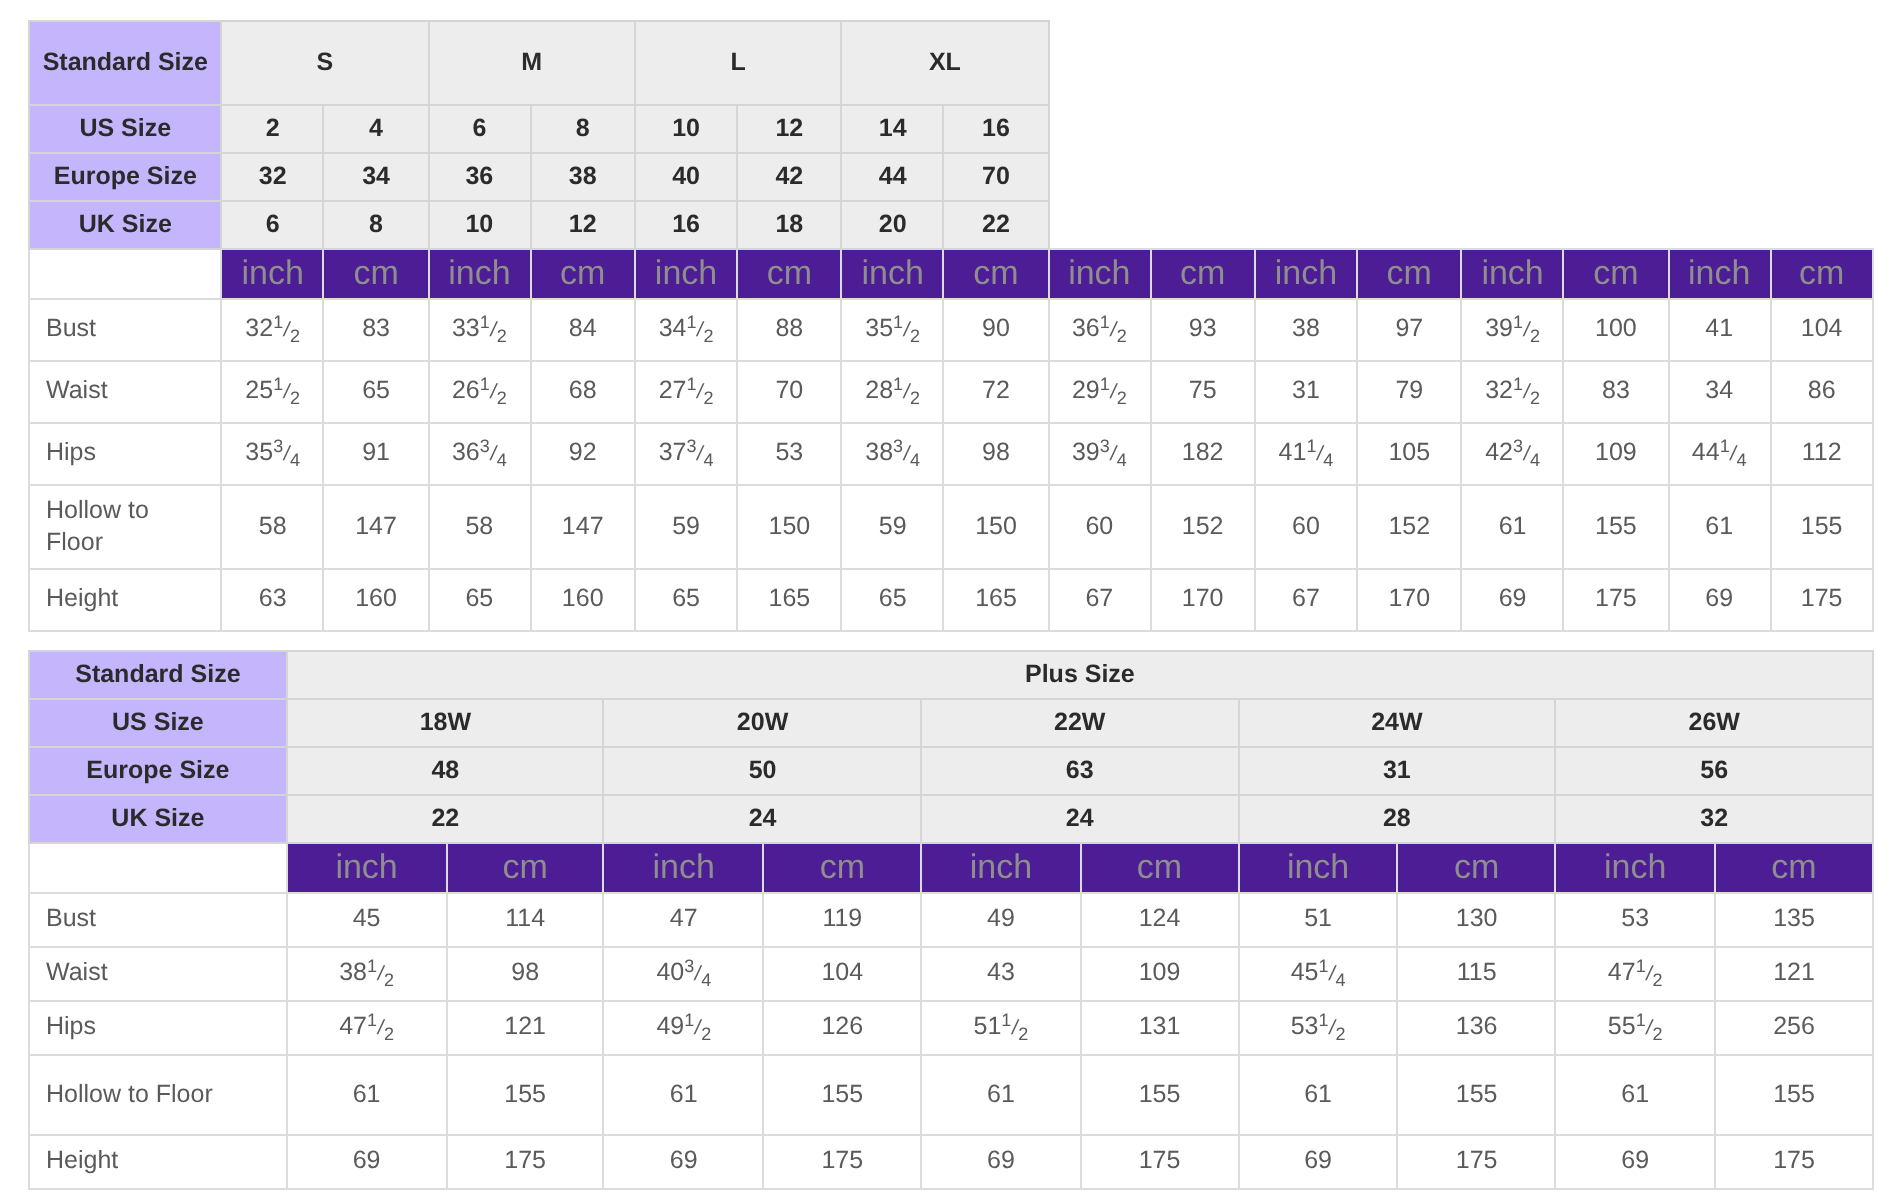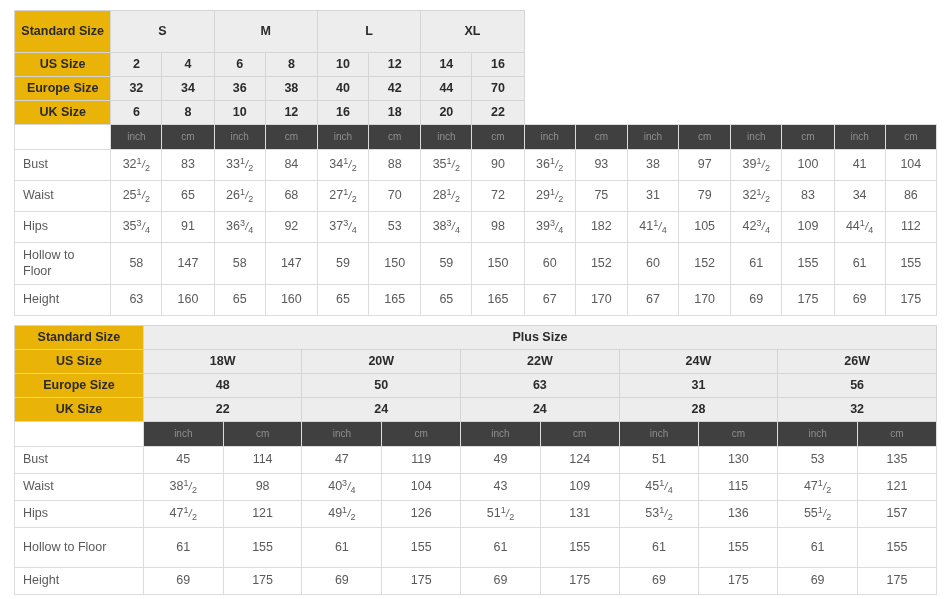--- a/index.html
+++ b/index.html
@@ -40,36 +40,36 @@
   }
   
   table.size-table td.hd {
     background: #ededed;
     color: #2b2b2b;
     font-weight: bold;
     font-size: 12.5px;
     border-color: #d5d5d5;
   }
   table.size-table td.hd-left {
-    background: #eab308;
+    background: #c4b5fd;
     color: #2b2b2b;
     font-weight: bold;
     border-color: #d5d5d5;
   }
   table.size-table td.rowlabel {
     text-align: left;
     padding-left: 8px;
     color: #5a5a5a;
     font-size: 12.5px;
     background: #ffffff;
   }
   table.size-table td.unit {
     color: #8e8e8e;
-    font-size: 10px;
-    background: #404040;
+    font-size: 17px;
+    background: #4c1d95;
   }
   table.size-table td.blank {
     background: #ffffff;
     border-color: #dcdcdc;
   }
   .frac {
     display: inline-block;
     position: relative;
     white-space: nowrap;
     text-align: right;
@@ -362,21 +362,21 @@
               <td class="rowlabel" style="height:27px;">Hips</td>
               <td>47<span class="frac"><sup>1</sup><span class="sl">/</span><sub>2</sub></span></td>
               <td>121</td>
               <td>49<span class="frac"><sup>1</sup><span class="sl">/</span><sub>2</sub></span></td>
               <td>126</td>
               <td>51<span class="frac"><sup>1</sup><span class="sl">/</span><sub>2</sub></span></td>
               <td>131</td>
               <td>53<span class="frac"><sup>1</sup><span class="sl">/</span><sub>2</sub></span></td>
               <td>136</td>
               <td>55<span class="frac"><sup>1</sup><span class="sl">/</span><sub>2</sub></span></td>
-              <td>157</td>
+              <td>256</td>
             </tr>
             <tr>
               <td class="rowlabel" style="height:40px;">Hollow to Floor</td>
               <td>61</td>
               <td>155</td>
               <td>61</td>
               <td>155</td>
               <td>61</td>
               <td>155</td>
               <td>61</td>

